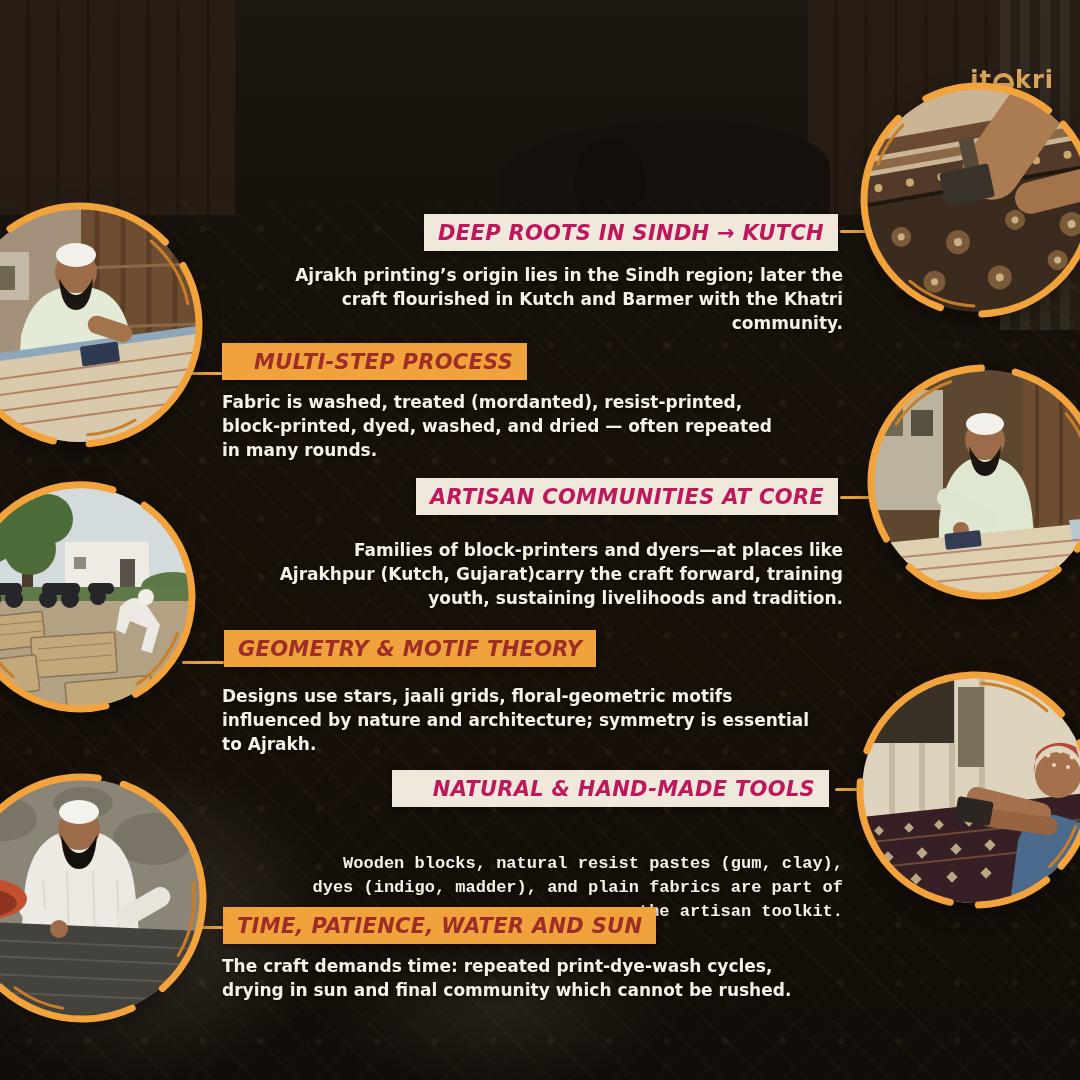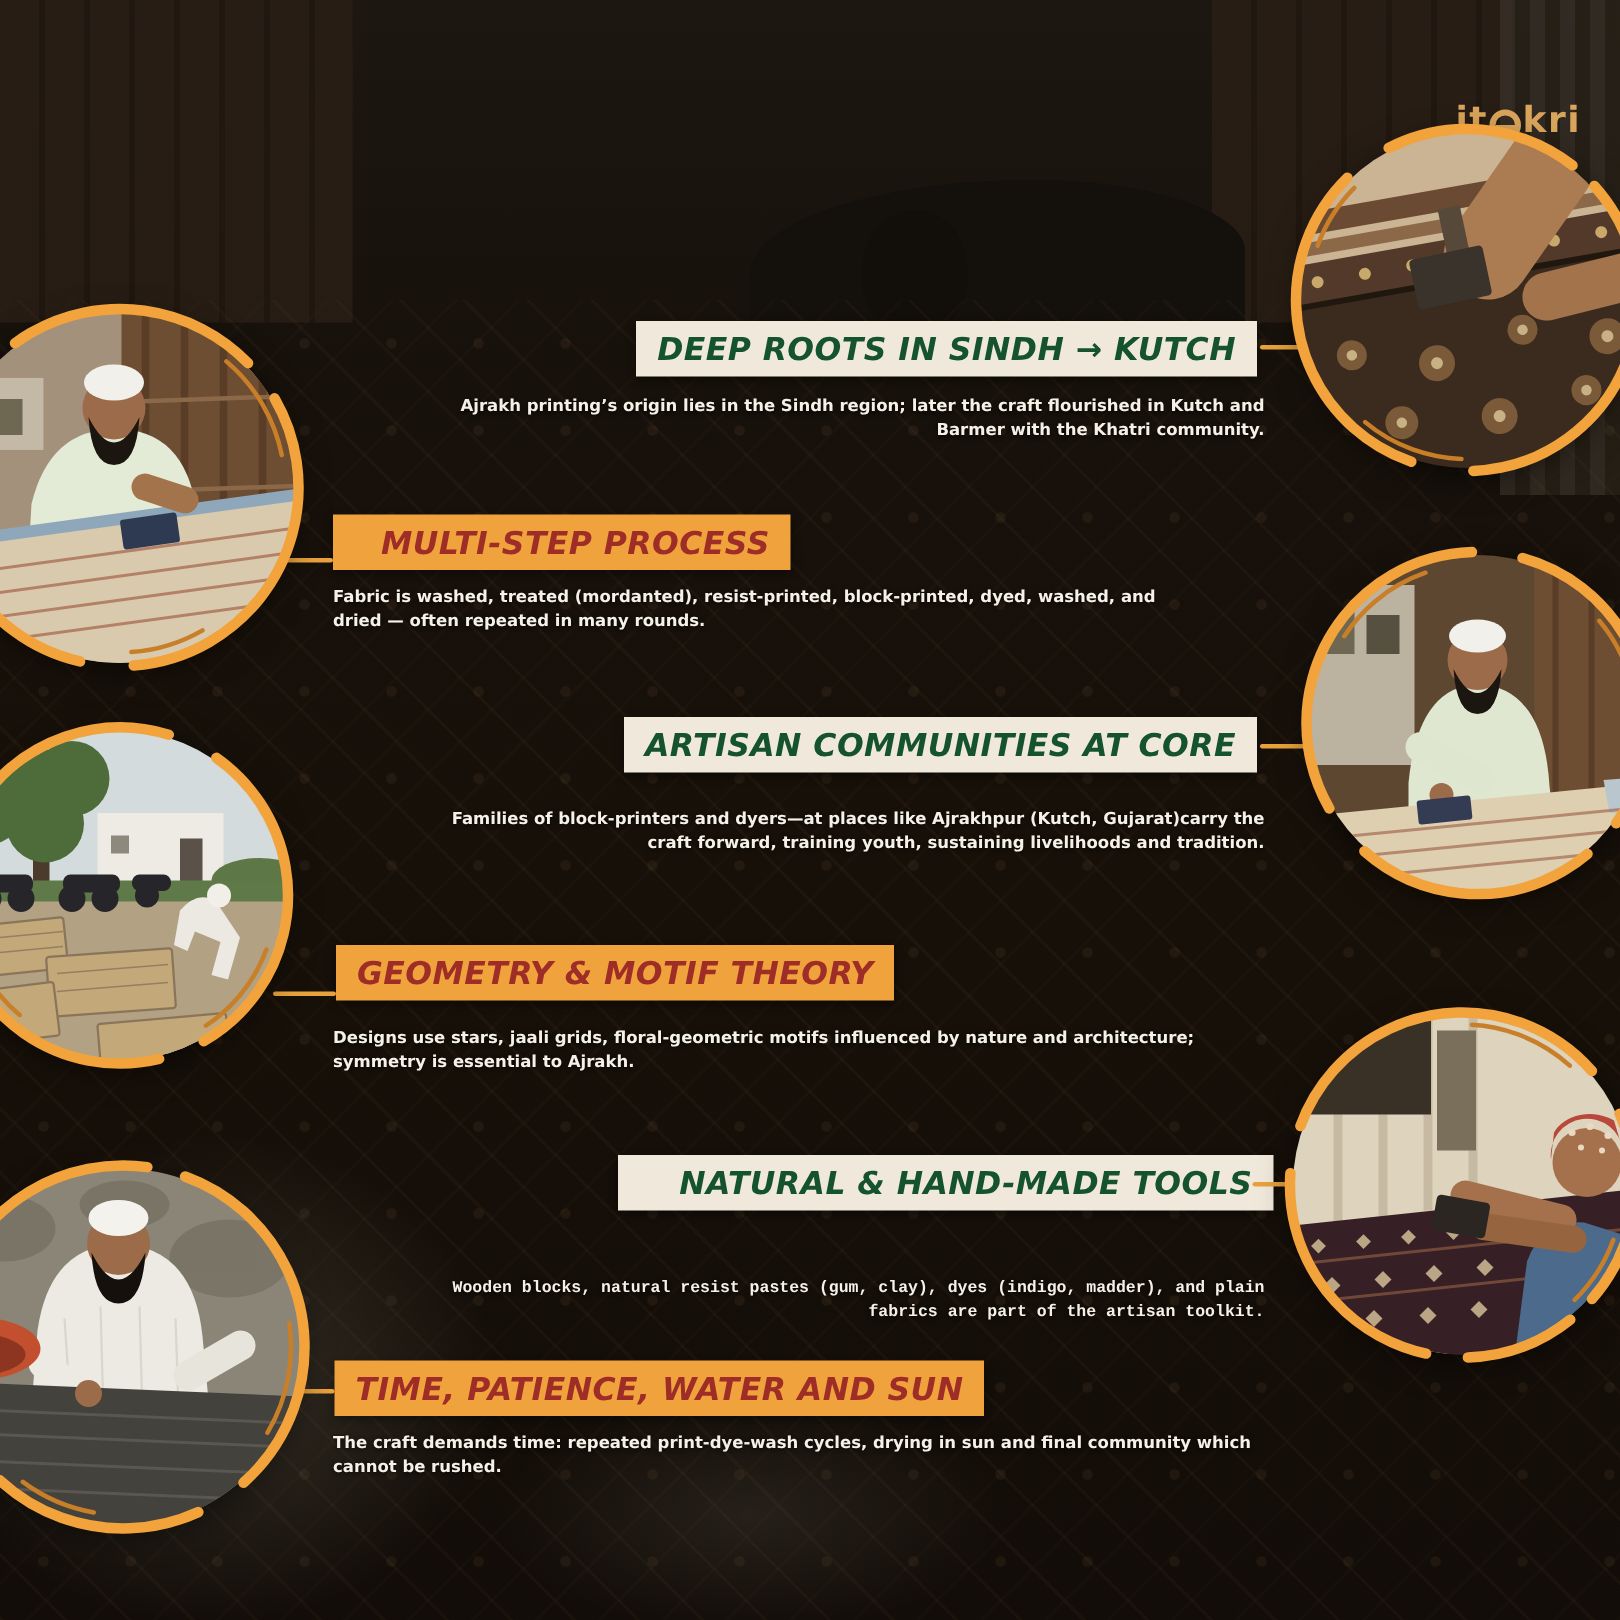--- a/index.html
+++ b/index.html
@@ -35,23 +35,23 @@
   .title{position:absolute;left:285px;top:38px;width:520px;text-align:center;
     color:#F2A93B;font-size:50px;font-weight:800;line-height:1.32;letter-spacing:2px;}
   .logo{position:absolute;right:26px;top:50px;color:#D9A45B;font-size:24px;
     font-weight:bold;letter-spacing:1px;display:flex;align-items:center;margin-top:16px;}
   .logo-o{display:inline-block;width:21px;height:21px;border:4px solid #D9A45B;border-radius:50%;
     background:linear-gradient(to top,#D9A45B 52%,transparent 52%);margin:6px 1px 0 1px;box-sizing:border-box;}
   
   .label-bar{position:absolute;display:flex;align-items:center;padding:0 14px;height:37px;
     font-style:italic;font-weight:bold;font-size:21px;letter-spacing:.3px;white-space:nowrap;
     box-shadow:0 2px 6px rgba(0,0,0,.45);}
-  .label-cream{background:#F0E9DB;color:#14532d;text-align:right;}
+  .label-cream{background:#F0E9DB;color:#be185d;text-align:right;}
   .label-orange{background:#F0A33C;color:#9E2D27;}
-  .body-text{position:absolute;color:#F6F1E7;font-weight:bold;font-size:11px;line-height:1.42;
+  .body-text{position:absolute;color:#F6F1E7;font-weight:bold;font-size:17px;line-height:1.42;
     text-shadow:0 1px 3px rgba(0,0,0,.75);}
   .align-right{text-align:right;}
   .align-left{text-align:left;}
   .connector{position:absolute;height:3px;background:#E8A13C;border-radius:2px;}
   
   .photo-circle{position:absolute;border-radius:50%;overflow:hidden;box-shadow:0 6px 22px rgba(0,0,0,.55);}
   .photo-circle svg{display:block;}
   .ring{position:absolute;pointer-events:none;}
 </style>
 </head>
@@ -93,21 +93,21 @@
   </div>
   <div class="body-text align-right" style="right:237px;top:538px;width:570px;">Families of block-printers and dyers—at places like Ajrakhpur (Kutch, Gujarat)carry the craft forward, training youth, sustaining livelihoods and tradition.</div>
   <div class="connector" style="left:840px;top:496px;width:36px;"></div>
 
   <div class="label-bar label-orange" style="left:224px;top:630px;">
     <span>GEOMETRY &amp; MOTIF THEORY</span>
   </div>
   <div class="body-text align-left" style="left:222px;top:684px;width:590px;">Designs use stars, jaali grids, floral-geometric motifs influenced by nature and architecture; symmetry is essential to Ajrakh.</div>
   <div class="connector" style="left:182px;top:661px;width:42px;"></div>
 
-  <div class="label-bar label-cream" style="right:231px;top:770px;padding-left:41px;">
+  <div class="label-bar label-cream" style="right:251px;top:770px;padding-left:41px;">
     <span>NATURAL &amp; HAND-MADE TOOLS</span>
   </div>
   <div class="body-text align-right" style="right:237px;top:852px;width:550px;font-family:Liberation Mono, monospace;">Wooden blocks, natural resist pastes (gum, clay), dyes (indigo, madder), and plain fabrics are part of the artisan toolkit.</div>
   <div class="connector" style="left:835px;top:788px;width:34px;"></div>
 
   <div class="label-bar label-orange" style="left:223px;top:907px;">
     <span>TIME, PATIENCE, WATER AND SUN</span>
   </div>
   <div class="body-text align-left" style="left:222px;top:954px;width:615px;">The craft demands time: repeated print-dye-wash cycles, drying in sun and final community which cannot be rushed.</div>
   <div class="connector" style="left:192px;top:926px;width:31px;"></div>

